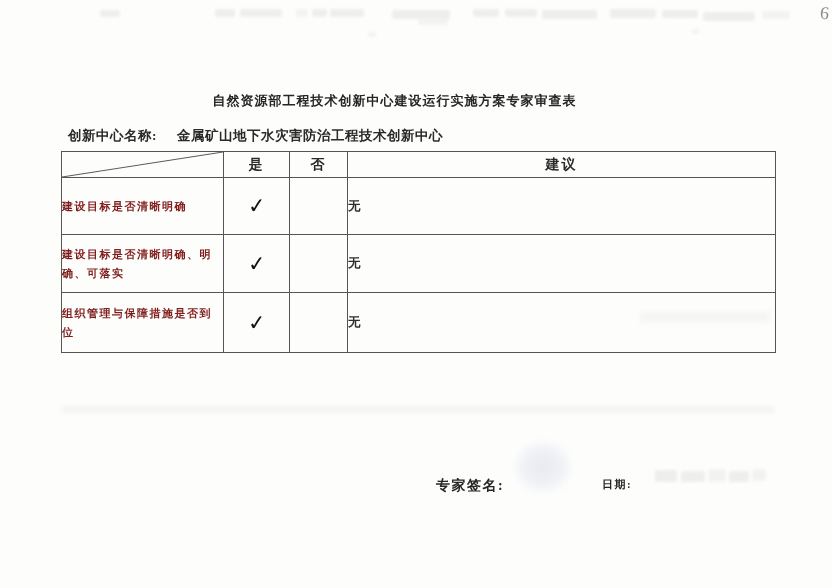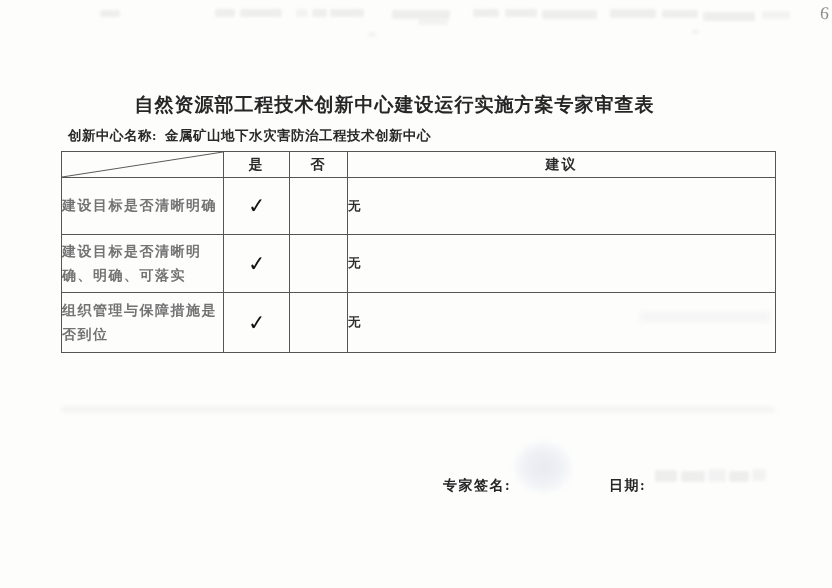--- a/index.html
+++ b/index.html
@@ -26,28 +26,28 @@
   .corner-mark{
     position:absolute;top:4px;right:3px;
     font-size:18px;color:#8d8d8d;font-weight:400;
     transform:rotate(6deg);line-height:1;
   }
 
   
   .title{
     position:absolute;top:92px;left:0;width:759px;margin:0;
     text-align:center;padding-left:30px;box-sizing:border-box;
-    font-size:19px;font-weight:700;letter-spacing:1px;color:#262626;
+    font-size:13px;font-weight:700;letter-spacing:1px;color:#262626;
   }
   .center-name{
     position:absolute;top:127px;left:68px;
     font-size:13.5px;font-weight:700;letter-spacing:.5px;color:#2a2a2a;
     white-space:nowrap;
   }
-  .center-name .val{margin-left:8px;}
+  .center-name .val{margin-left:20px;}
 
   
   table.review{
     position:absolute;left:61px;top:151px;
     width:714px;table-layout:fixed;border-collapse:collapse;
   }
   table.review td{
     border:1px solid #555;vertical-align:middle;
     padding:0;box-sizing:border-box;overflow:hidden;
   }
@@ -59,42 +59,42 @@
   tr.r3{height:54px;}
   td.hc{
     text-align:center;font-size:14px;font-weight:600;
     letter-spacing:2px;color:#2a2a2a;
   }
   td.diag{position:relative;}
   td.diag svg{position:absolute;inset:0;width:100%;height:100%;display:block;}
   td.diag line{stroke:#5a5a5a;stroke-width:1;vector-effect:non-scaling-stroke;}
   td.lbl{
     padding:4px 5px 4px 8px;
-    font-size:14px;font-weight:600;letter-spacing:1.5px;
-    line-height:1.7;color:#737373;
+    font-size:11px;font-weight:600;letter-spacing:1.5px;
+    line-height:1.7;color:#7f1d1d;
   }
   td.chk{
     text-align:center;font-size:21px;font-weight:400;color:#111;
     font-family:"DejaVu Sans","Liberation Sans",sans-serif;
   }
   td.chk span{display:inline-block;transform:rotate(-4deg);}
   td.sug{
     padding-left:13px;font-size:12.5px;font-weight:600;
     letter-spacing:1px;color:#2e2e2e;
   }
 
   
-  .footer{position:absolute;top:477px;left:8px;width:667px;height:20px;}
+  .footer{position:absolute;top:477px;left:1px;width:667px;height:20px;}
   .footer .sig{
     position:absolute;left:435px;
     font-size:14px;font-weight:600;letter-spacing:1.5px;color:#262626;
   }
   .footer .date{
     position:absolute;left:601px;
-    font-size:14px;font-weight:600;letter-spacing:1.5px;color:#262626;text-align:center;
+    font-size:11px;font-weight:600;letter-spacing:1.5px;color:#262626;text-align:center;
   }
 </style>
 </head>
 <body>
 
 <div class="page">
 
   <div class="artifact" style="left:100px;top:10px;width:20px;height:7px;"></div>
   <div class="artifact" style="left:215px;top:9px;width:20px;height:8px;"></div>
   <div class="artifact" style="left:240px;top:9px;width:42px;height:8px;"></div>

